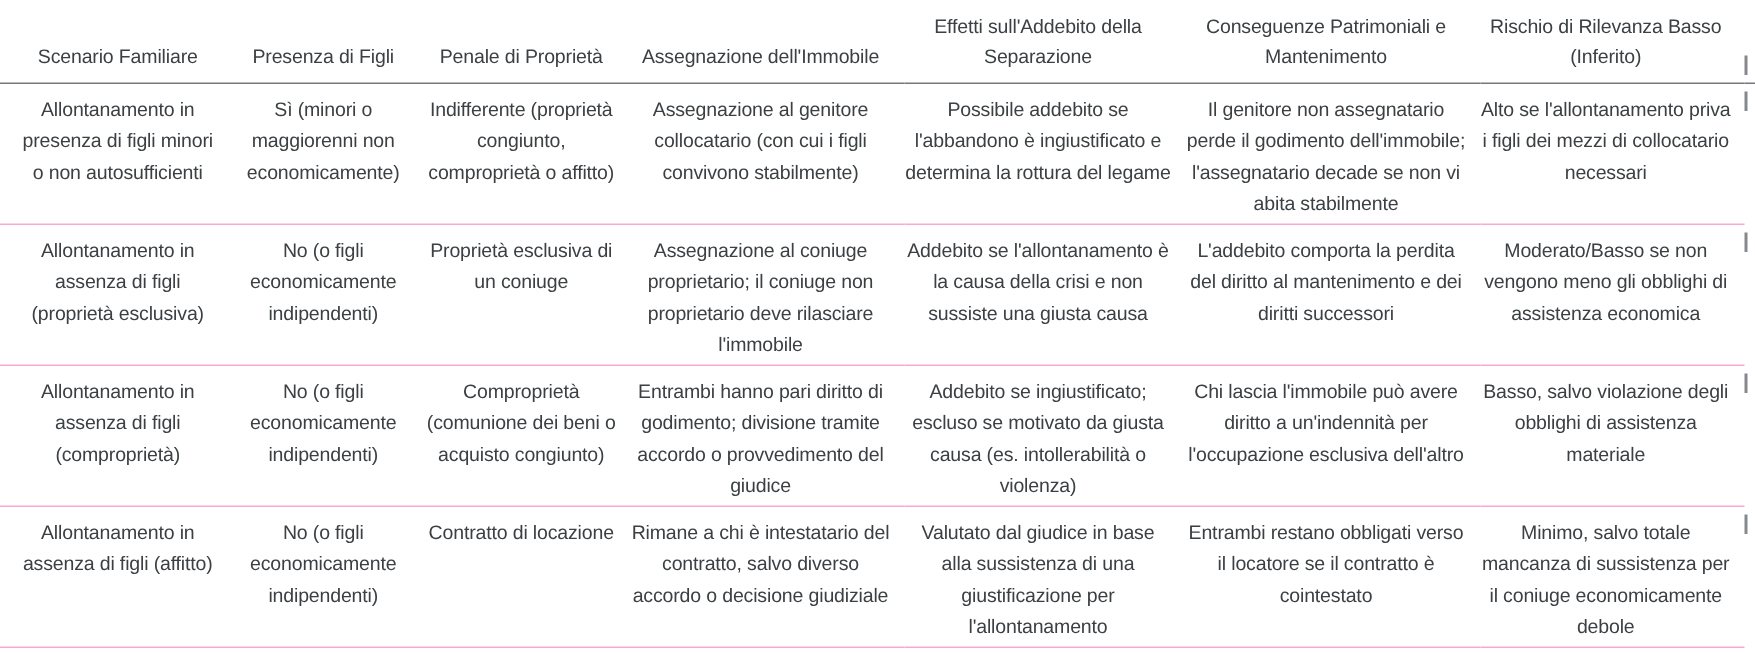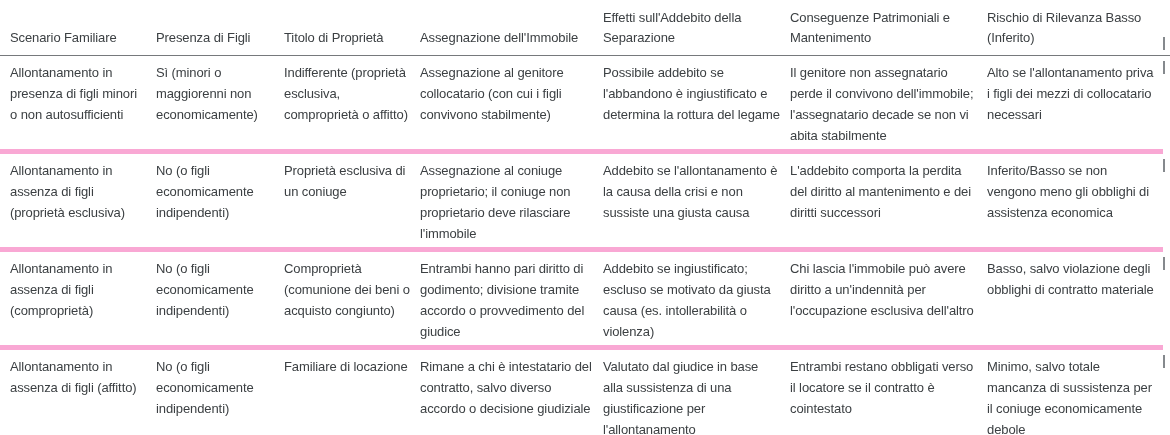--- a/index.html
+++ b/index.html
@@ -19,34 +19,34 @@
     background: #ffffff;
   }
   table.cmp {
     border-collapse: collapse;
     table-layout: fixed;
     width: 1183px;
     font-size: 13px;
     letter-spacing: -0.1px;
   }
   table.cmp th, table.cmp td {
-    text-align: left;
+    text-align: center;
     font-weight: 400;
     word-wrap: break-word;
   }
   table.cmp th {
     vertical-align: bottom;
     padding: 8px 9px 7px 0;
     border-bottom: 1px solid #76797c;
     line-height: 20px;
   }
   table.cmp td {
     vertical-align: top;
     padding: 6px 9px 3px 0;
-    border-bottom: 5px solid #f9a8d4;
+    border-bottom: 1px solid #f9a8d4;
     line-height: 21px;
     margin-left: 12px;
   }
   table.cmp th:first-child, table.cmp td:first-child {
     padding-left: 10px;
   }
   table.cmp th.clip-col, table.cmp td.clip-col {
     padding: 0;
     border-bottom-color: transparent;
   }
@@ -72,71 +72,71 @@
       <col style="width:183px">
       <col style="width:187px">
       <col style="width:197px">
       <col style="width:176px">
       <col style="width:20px">
     </colgroup>
     <thead>
       <tr>
           <th>Scenario Familiare</th>
           <th>Presenza di Figli</th>
-          <th>Titolo di Proprietà</th>
+          <th>Penale di Proprietà</th>
           <th>Assegnazione dell'Immobile</th>
           <th>Effetti sull'Addebito della Separazione</th>
           <th>Conseguenze Patrimoniali e Mantenimento</th>
           <th>Rischio di Rilevanza Basso (Inferito)</th>
           <th class="clip-col">
             <span class="sliver"></span>
           </th>
         </tr>
     </thead>
     <tbody>
         <tr>
           <td>Allontanamento in presenza di figli minori o non autosufficienti</td>
           <td>Sì (minori o maggiorenni non economicamente)</td>
-          <td>Indifferente (proprietà esclusiva, comproprietà o affitto)</td>
+          <td>Indifferente (proprietà congiunto, comproprietà o affitto)</td>
           <td>Assegnazione al genitore collocatario (con cui i figli convivono stabilmente)</td>
           <td>Possibile addebito se l'abbandono è ingiustificato e determina la rottura del legame</td>
-          <td>Il genitore non assegnatario perde il convivono dell'immobile; l'assegnatario decade se non vi abita stabilmente</td>
+          <td>Il genitore non assegnatario perde il godimento dell'immobile; l'assegnatario decade se non vi abita stabilmente</td>
           <td>Alto se l'allontanamento priva i figli dei mezzi di collocatario necessari</td>
           <td class="clip-col">
             <span class="sliver"></span>
           </td>
         </tr>
         <tr>
           <td>Allontanamento in assenza di figli (proprietà esclusiva)</td>
           <td>No (o figli economicamente indipendenti)</td>
           <td>Proprietà esclusiva di un coniuge</td>
           <td>Assegnazione al coniuge proprietario; il coniuge non proprietario deve rilasciare l'immobile</td>
           <td>Addebito se l'allontanamento è la causa della crisi e non sussiste una giusta causa</td>
           <td>L'addebito comporta la perdita del diritto al mantenimento e dei diritti successori</td>
-          <td>Inferito/Basso se non vengono meno gli obblighi di assistenza economica</td>
+          <td>Moderato/Basso se non vengono meno gli obblighi di assistenza economica</td>
           <td class="clip-col">
             <span class="sliver"></span>
           </td>
         </tr>
         <tr>
           <td>Allontanamento in assenza di figli (comproprietà)</td>
           <td>No (o figli economicamente indipendenti)</td>
           <td>Comproprietà (comunione dei beni o acquisto congiunto)</td>
           <td>Entrambi hanno pari diritto di godimento; divisione tramite accordo o provvedimento del giudice</td>
           <td>Addebito se ingiustificato; escluso se motivato da giusta causa (es. intollerabilità o violenza)</td>
           <td>Chi lascia l'immobile può avere diritto a un'indennità per l'occupazione esclusiva dell'altro</td>
-          <td>Basso, salvo violazione degli obblighi di contratto materiale</td>
+          <td>Basso, salvo violazione degli obblighi di assistenza materiale</td>
           <td class="clip-col">
             <span class="sliver"></span>
           </td>
         </tr>
         <tr>
           <td>Allontanamento in assenza di figli (affitto)</td>
           <td>No (o figli economicamente indipendenti)</td>
-          <td>Familiare di locazione</td>
+          <td>Contratto di locazione</td>
           <td>Rimane a chi è intestatario del contratto, salvo diverso accordo o decisione giudiziale</td>
           <td>Valutato dal giudice in base alla sussistenza di una giustificazione per l'allontanamento</td>
           <td>Entrambi restano obbligati verso il locatore se il contratto è cointestato</td>
           <td>Minimo, salvo totale mancanza di sussistenza per il coniuge economicamente debole</td>
           <td class="clip-col">
             <span class="sliver"></span>
           </td>
         </tr>
       </tbody>
   </table>

